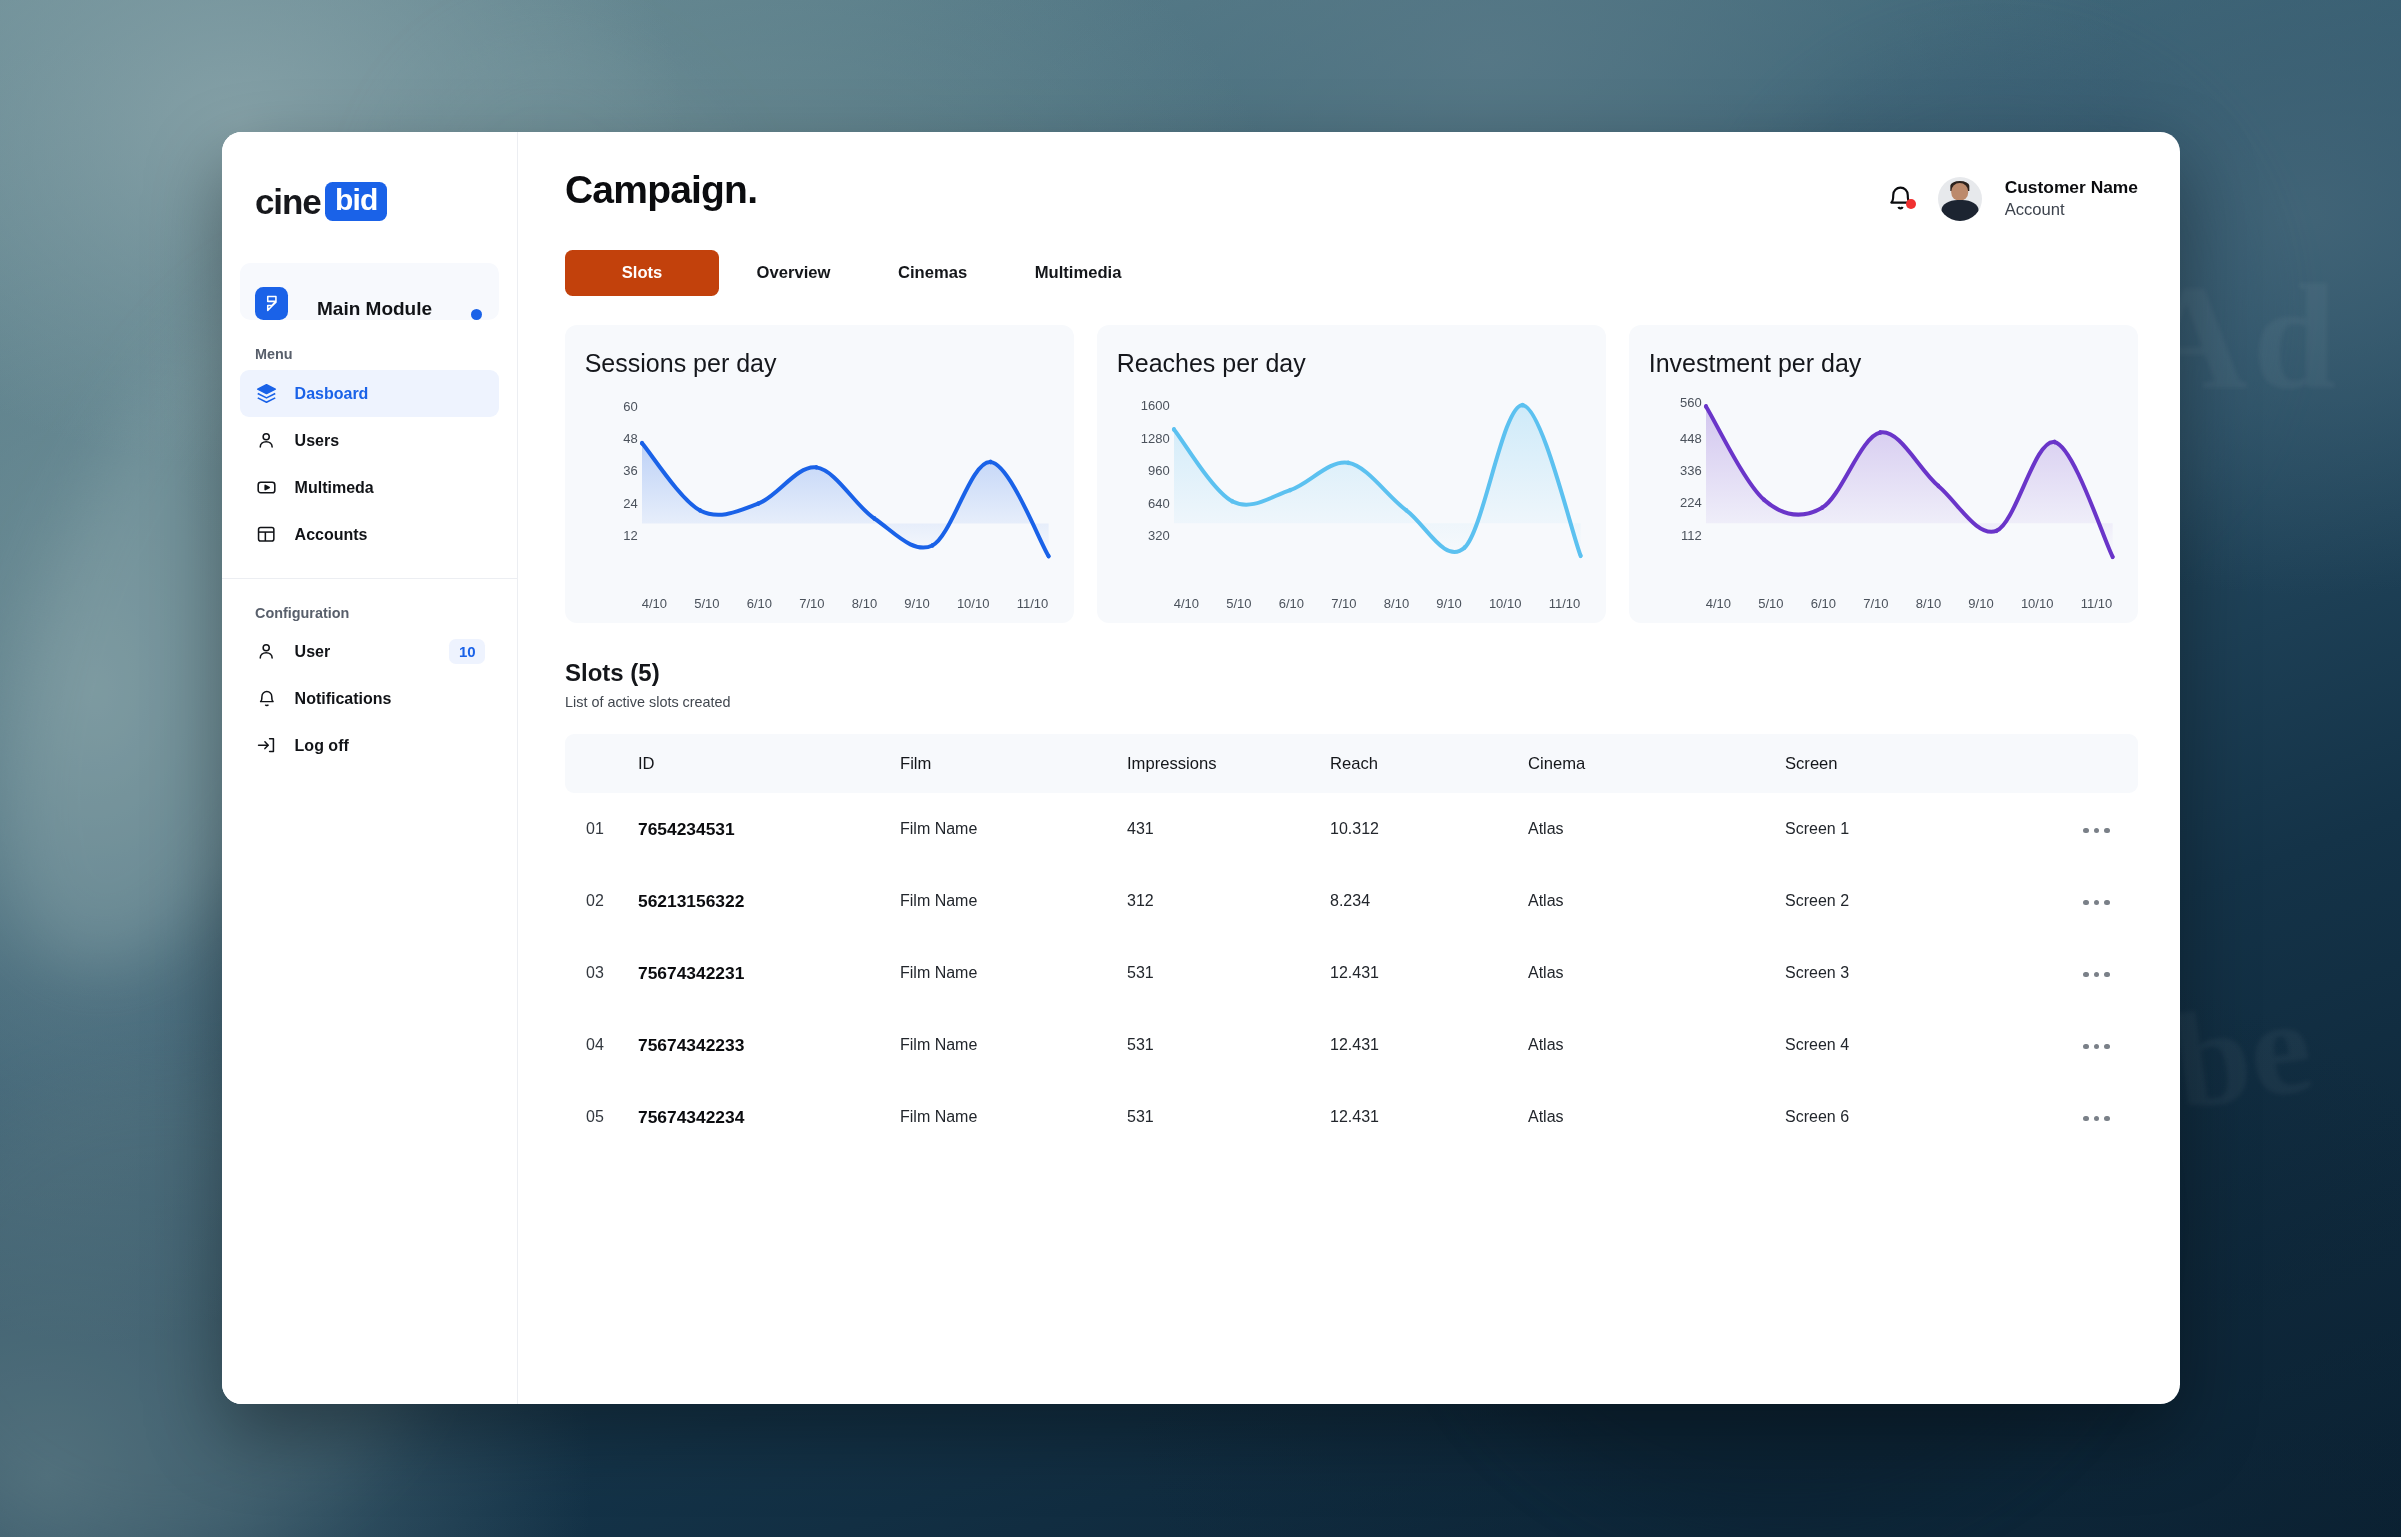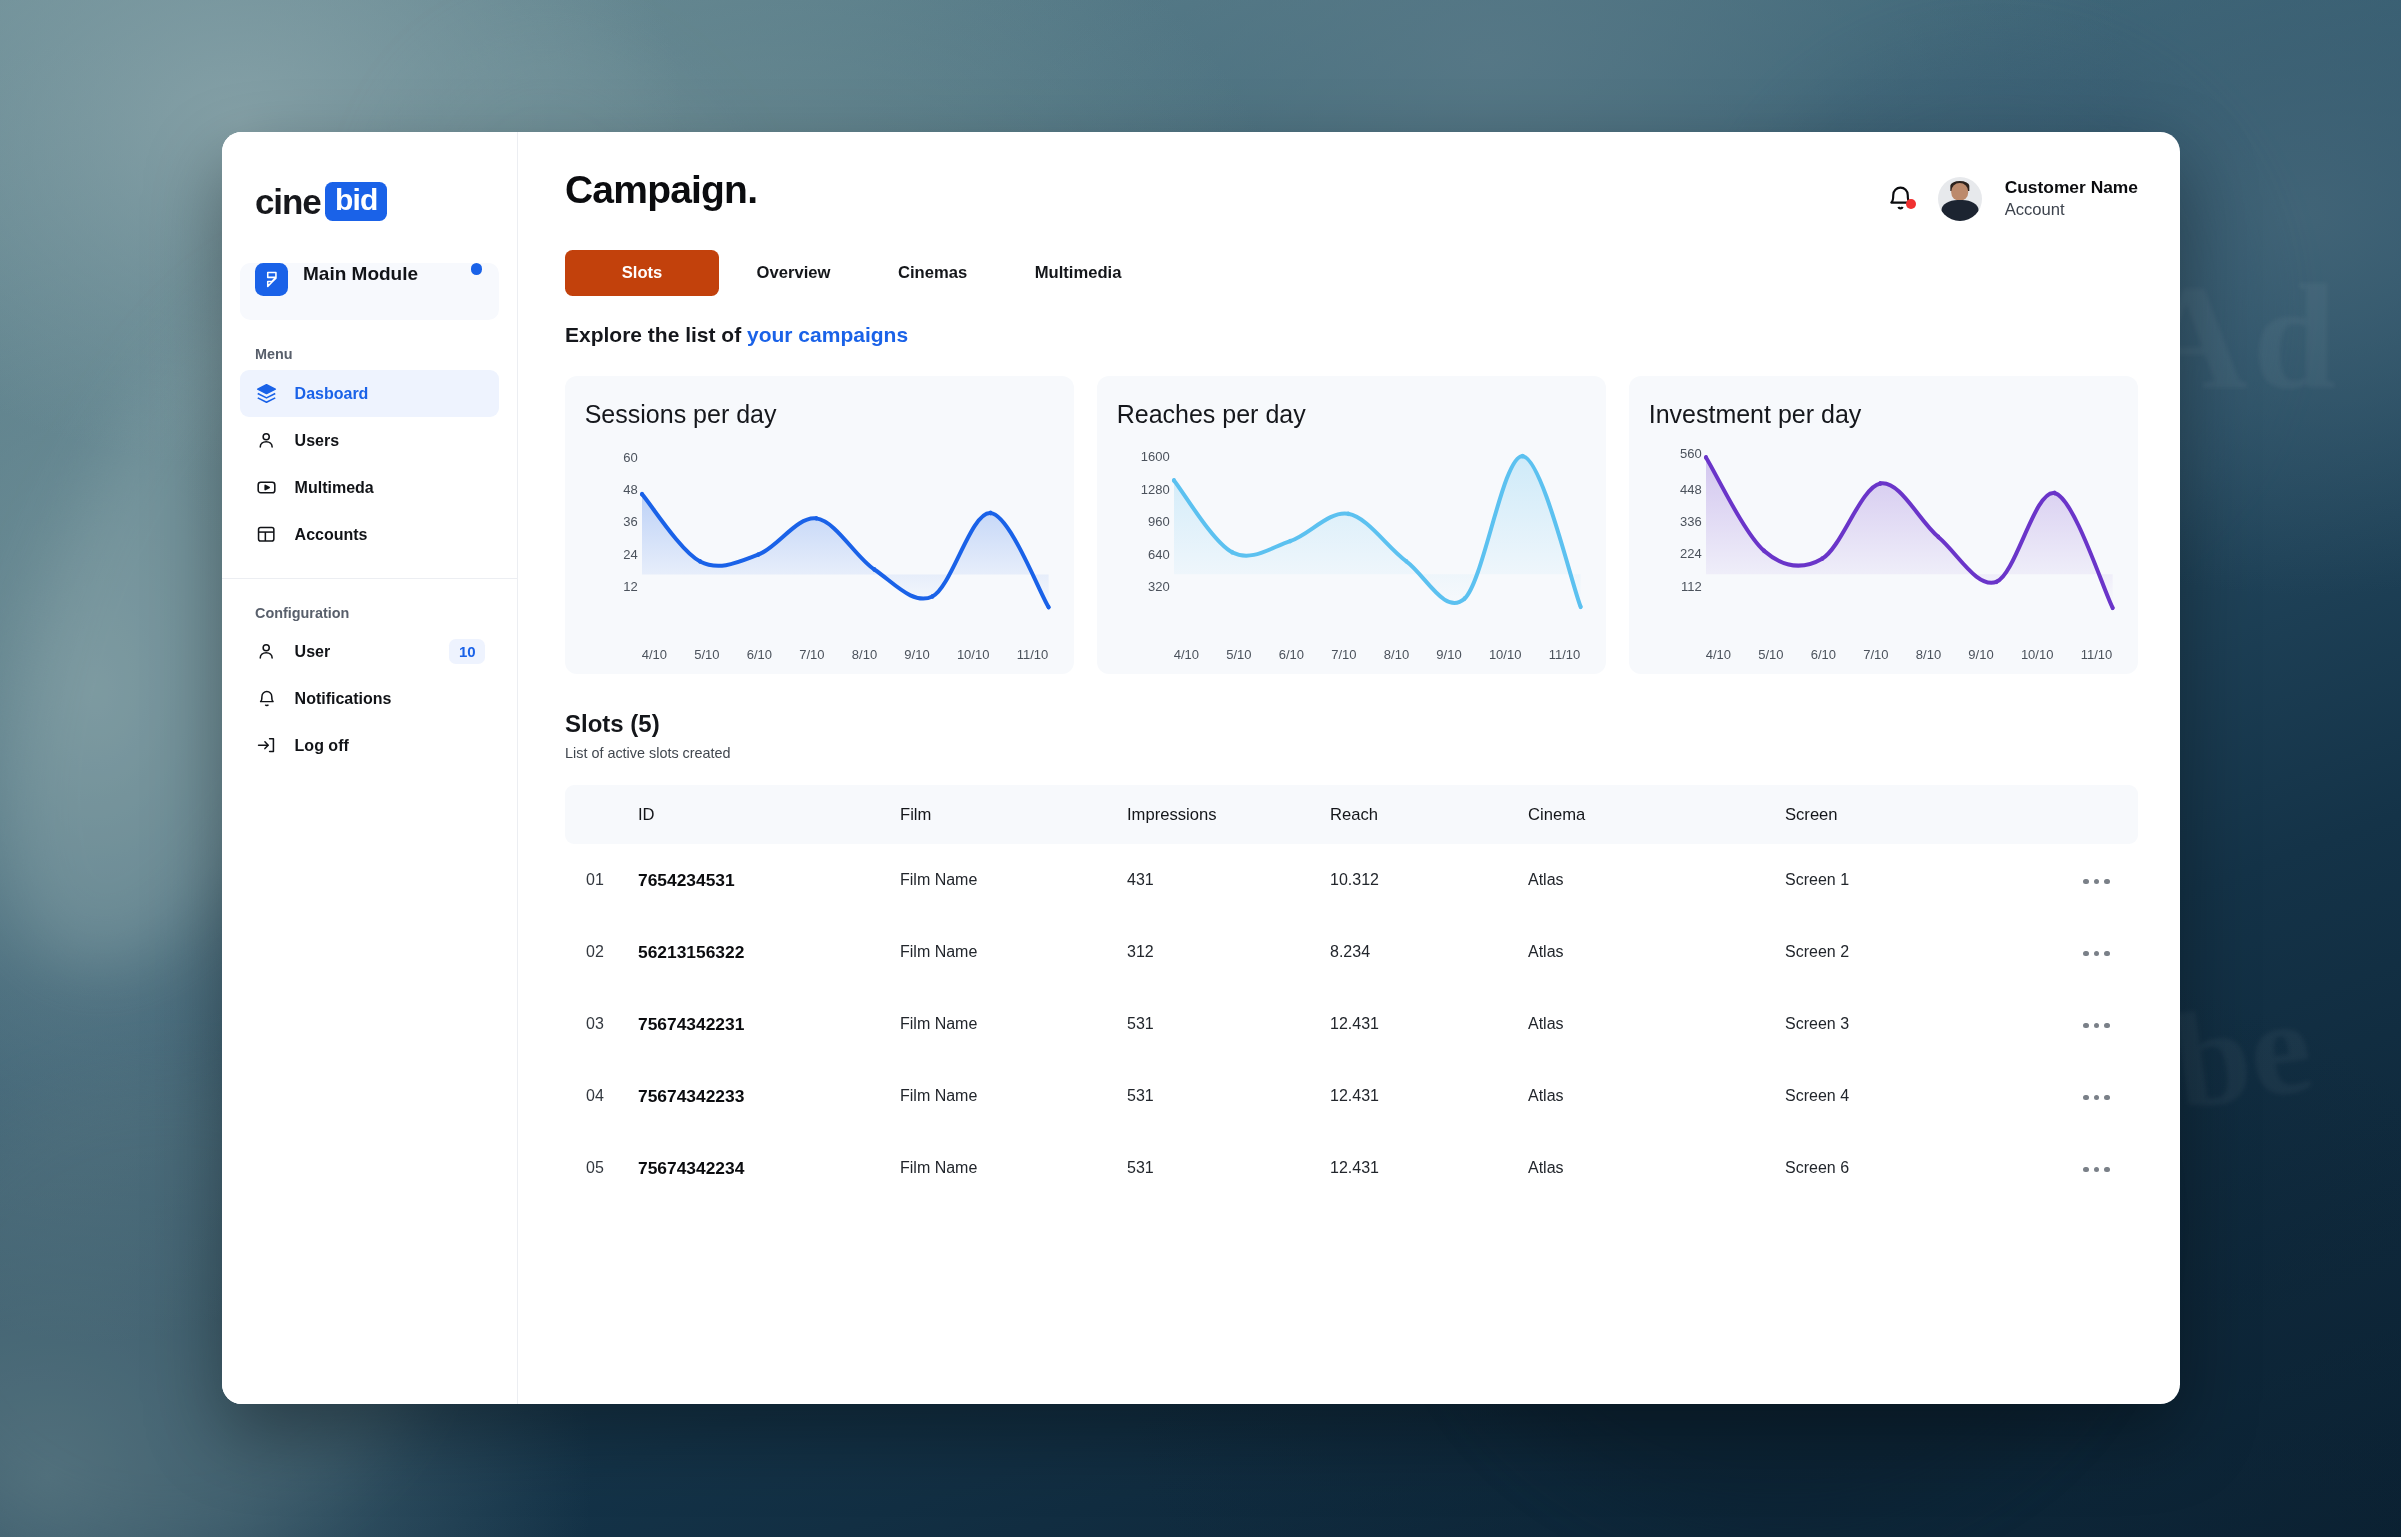--- a/index.html
+++ b/index.html
@@ -74,21 +74,21 @@
     font-size: 30px; font-weight: 700; letter-spacing: -0.8px;
     color: #ffffff; background: #1a62e8;
     border-radius: 7.6px; padding: 3.8px 9.8px 6px 9.8px; line-height: 1;
   }
 
   .module-card {
     margin: 42px 18px 0 18px;
     background: #f7f9fd;
     border-radius: 10.6px;
     height: 57px;
-    display: flex; align-items: flex-start; gap: 15px;
+    display: flex; align-items: flex-end; gap: 29px;
     padding: 0 16.6px 0 15px;
   }
   .module-icon {
     width: 33px; height: 33px; border-radius: 8.3px;
     background: #1a62e8;
     display: flex; align-items: center; justify-content: center;
     flex: 0 0 33px;
   }
   .module-label { font-size: 19px; font-weight: 700; color: #111317; flex: 1; }
   .module-dot { width: 11.3px; height: 11.3px; border-radius: 50%; background: #1a62e8; }
@@ -329,23 +329,20 @@
       </div>
     </div>
 
     <nav id="tabs">
       <div class="tab active">Slots</div>
       <div class="tab">Overview</div>
       <div class="tab">Cinemas</div>
       <div class="tab">Multimedia</div>
     </nav>
 
-    <div id="subtitle">
-      <span>Explore the list of </span><span class="link">your campaigns</span>
-    </div>
 
     <section id="charts">
 
       <div class="chart-card">
         <div class="chart-title">Sessions per day</div>
         <div class="chart-body">
           <div class="y-axis">
               <span class="y-tick" style="top: 143px; margin-left: 8px;">12</span>
               <span class="y-tick" style="top: 111px;">24</span>
               <span class="y-tick" style="top: 78px;">36</span>

